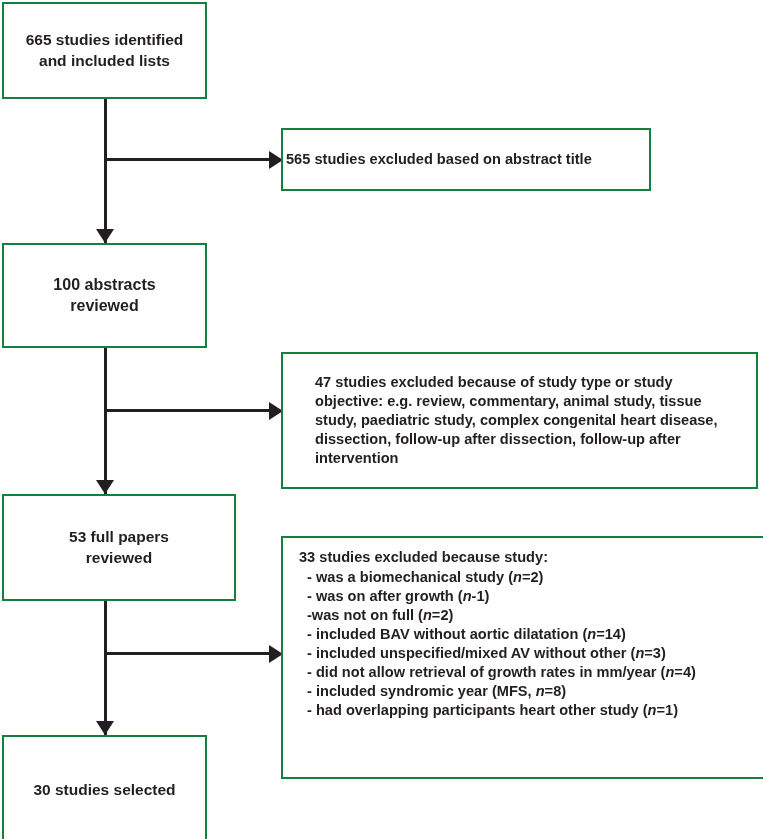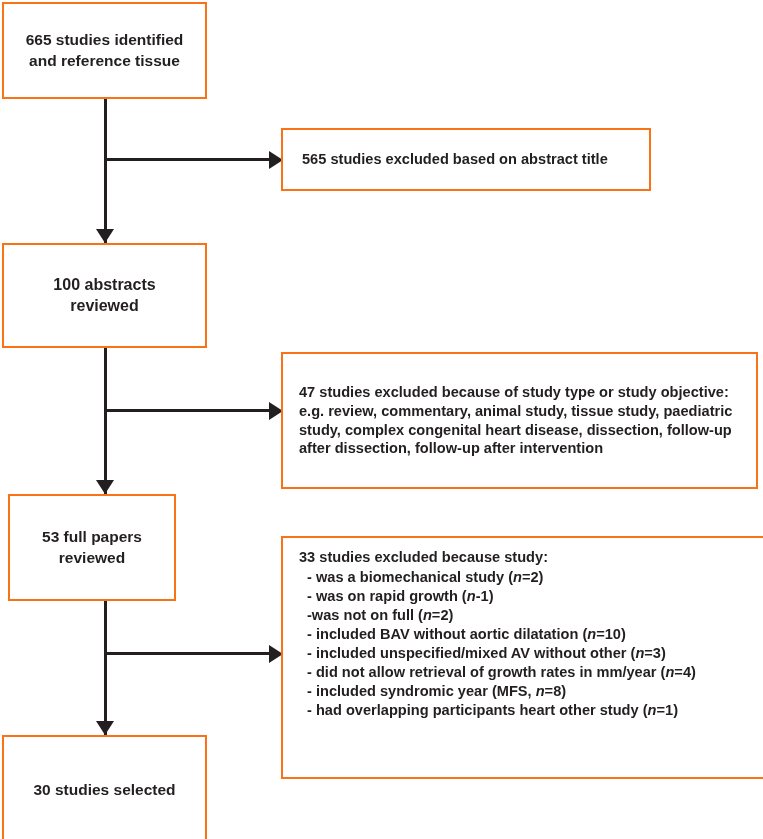--- a/index.html
+++ b/index.html
@@ -13,21 +13,21 @@
   #flow-root {
     position: relative;
     width: 763px;
     height: 839px;
     background: #ffffff;
     overflow: hidden;
   }
   .node {
     position: absolute;
     box-sizing: border-box;
-    border: 2px solid #f97316;
+    border: 2px solid #15803d;
     background: #ffffff;
     color: #231f20;
     font-weight: bold;
     line-height: 1.30;
   }
   .node-centered {
     display: flex;
     align-items: center;
     justify-content: center;
     text-align: center;
@@ -37,27 +37,27 @@
   }
   .node-inner {
     width: 100%;
   }
   .pad {
     padding: 10px 14px 10px 16px;
   }
   
   #box-identified { left: 2px;  top: 2px;   width: 205px; height: 97px;  font-size: 15.5px; }
   #box-abstracts  { left: 2px;  top: 243px; width: 205px; height: 105px; font-size: 16px; }
-  #box-fullpapers { left: 8px;  top: 494px; width: 168px; height: 107px; font-size: 15.5px; }
+  #box-fullpapers { left: 2px;  top: 494px; width: 234px; height: 107px; font-size: 15.5px; }
   #box-selected   { left: 2px;  top: 735px; width: 205px; height: 110px; font-size: 15.5px; }
   
   #box-excl-abstract { left: 281px; top: 128px; width: 370px; height: 63px;  font-size: 14.6px; }
-  #box-excl-type     { left: 281px; top: 352px; width: 477px; height: 137px; font-size: 14.6px; }
+  #box-excl-type     { left: 281px; top: 352px; width: 477px; height: 137px; font-size: 14.6px; padding-left: 16px; }
   #box-excl-study    { left: 281px; top: 536px; width: 525px; height: 243px; font-size: 14.6px; }
-  #box-excl-abstract .node-inner { padding-left: 19px; }
+  #box-excl-abstract .node-inner { padding-left: 3px; }
   .list-title { margin: 0 0 1px 0; }
   ul.reasons {
     list-style: none;
     margin: 0;
     padding: 0 0 0 8px;
   }
   ul.reasons li {
     margin: 0;
     padding: 0;
     white-space: nowrap;
@@ -101,21 +101,21 @@
   <div class="arrow-down" style="left:96px;  top:480px;"></div>
 
   <div class="line v-line" style="left:104px; top:601px; height:134px;"></div>
   <div class="line h-line" style="left:104px; top:652px; width:166px;"></div>
   <div class="arrow-right" style="left:269px; top:645px;"></div>
   <div class="arrow-down" style="left:96px;  top:721px;"></div>
 
   <div class="node node-centered" id="box-identified">
     <div class="node-inner">
       <div>665 studies identified</div>
-      <div>and reference tissue</div>
+      <div>and included lists</div>
     </div>
   </div>
 
   <div class="node node-centered" id="box-abstracts">
     <div class="node-inner">
       <div>100 abstracts</div>
       <div>reviewed</div>
     </div>
   </div>
 
@@ -142,23 +142,23 @@
     <div class="node-inner pad">
       <div>47 studies excluded because of study type or study objective: e.g. review, commentary, animal study, tissue study, paediatric study, complex congenital heart disease, dissection, follow-up after dissection, follow-up after intervention</div>
     </div>
   </div>
 
   <div class="node node-left" id="box-excl-study">
     <div class="node-inner pad">
       <div class="list-title">33 studies excluded because study:</div>
       <ul class="reasons" id="reasons-list">
           <li><span>- was a biomechanical study (</span><span class="ital">n</span><span>=2)</span></li>
-          <li><span>- was on rapid growth (</span><span class="ital">n</span><span>-1)</span></li>
+          <li><span>- was on after growth (</span><span class="ital">n</span><span>-1)</span></li>
           <li><span> -was not on full (</span><span class="ital">n</span><span>=2)</span></li>
-          <li><span>- included BAV without aortic dilatation (</span><span class="ital">n</span><span>=10)</span></li>
+          <li><span>- included BAV without aortic dilatation (</span><span class="ital">n</span><span>=14)</span></li>
           <li><span>- included unspecified/mixed AV without other (</span><span class="ital">n</span><span>=3)</span></li>
           <li><span>- did not allow retrieval of growth rates in mm/year (</span><span class="ital">n</span><span>=4)</span></li>
           <li><span>- included syndromic year (MFS, </span><span class="ital">n</span><span>=8)</span></li>
           <li><span>- had overlapping participants heart other study (</span><span class="ital">n</span><span>=1)</span></li>
         </ul>
     </div>
   </div>
 
 </div>
 

